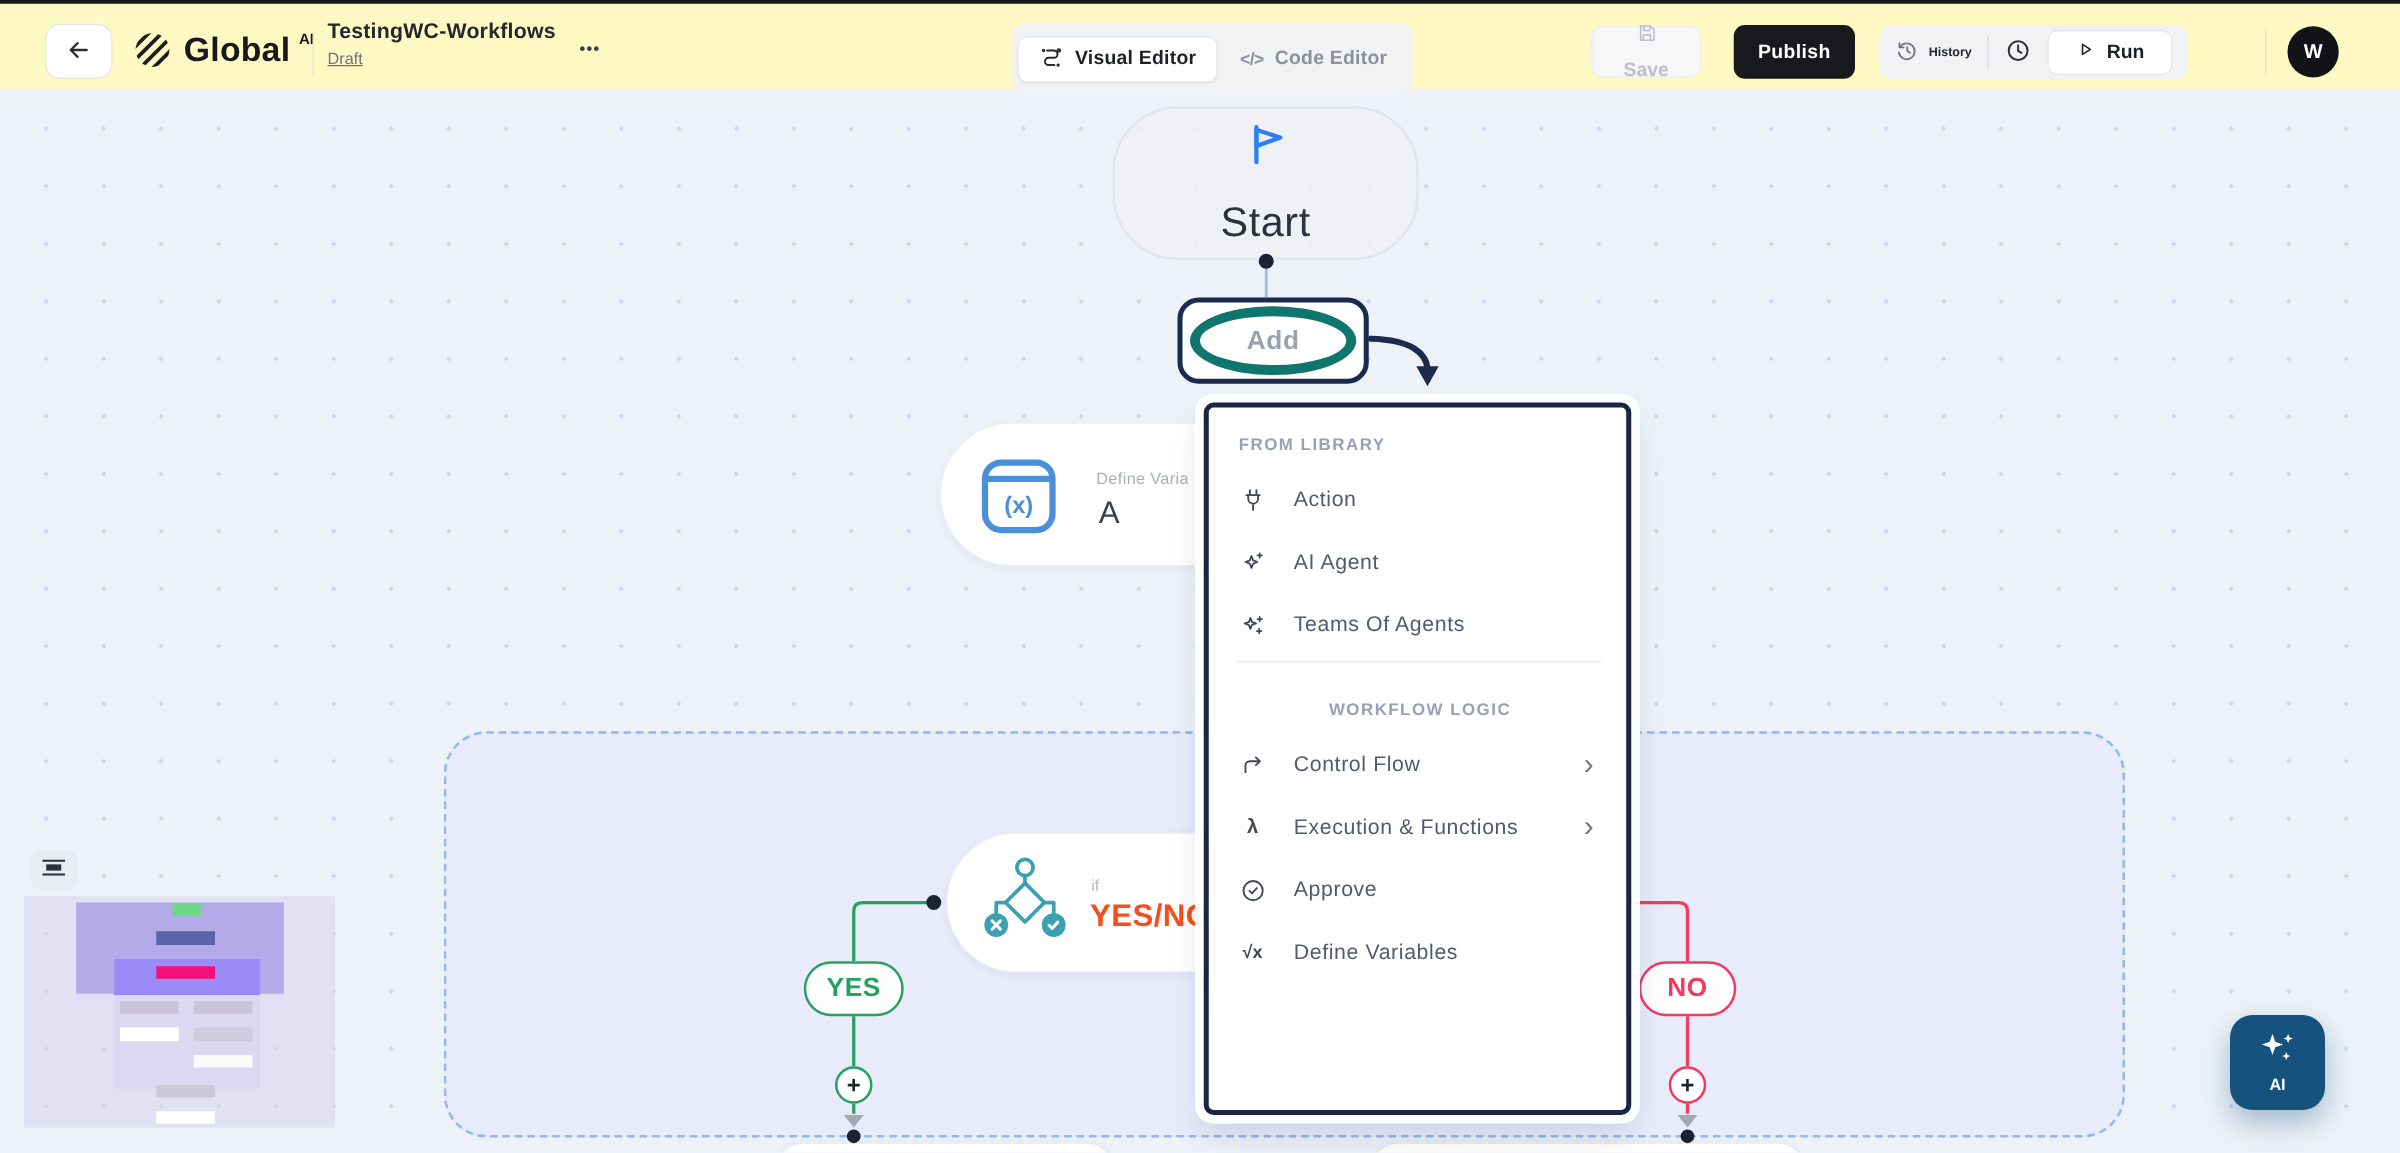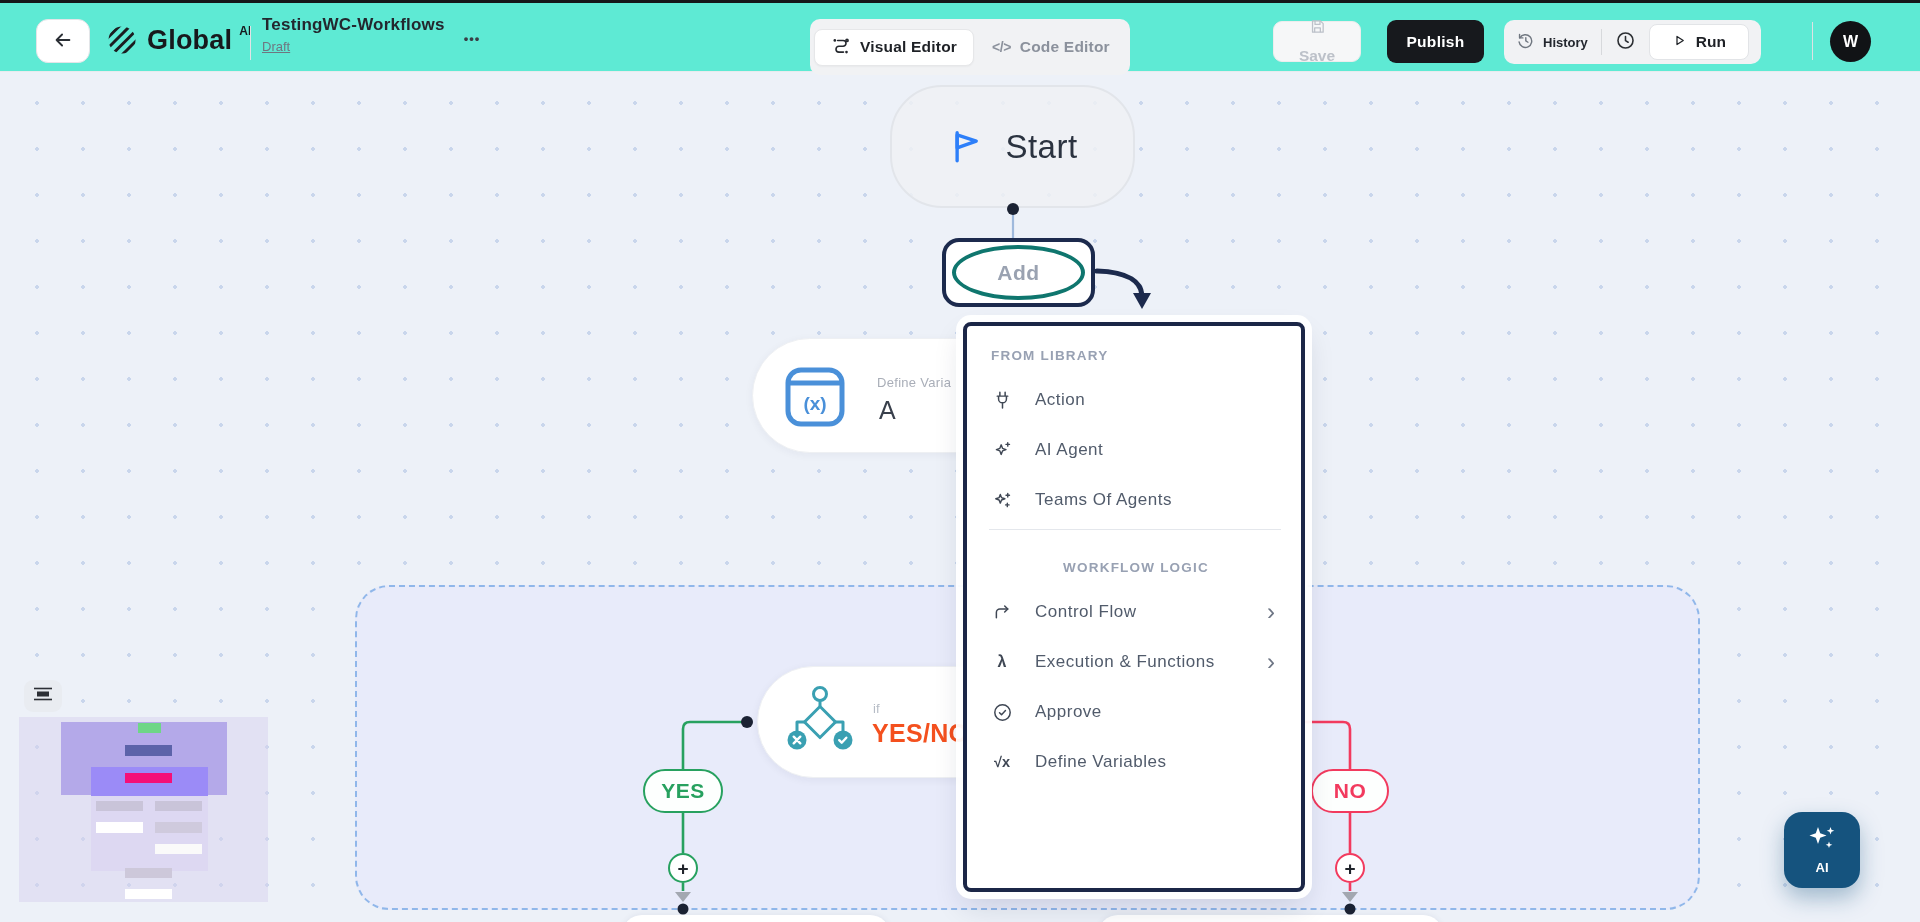--- a/index.html
+++ b/index.html
@@ -4,21 +4,21 @@
 <style>
   * { margin:0; padding:0; box-sizing:border-box; }
   html,body { width:1920px; height:922px; overflow:hidden;
     font-family:"Liberation Sans","DejaVu Sans",sans-serif; background:#edf1f8; }
   .abs { position:absolute; }
 
   
   #topline { position:absolute; left:0; top:0; width:1920px; height:3px; background:#15171a; z-index:60; }
 
   
-  #header { position:absolute; left:0; top:0; width:1920px; height:72px; background:#5eead4;
+  #header { position:absolute; left:0; top:0; width:1920px; height:72px; background:#fef9c3;
     border-bottom:1px solid #e9ebee; z-index:50; }
   .back-btn { left:36px; top:19px; width:54px; height:44px; border-radius:12px; background:#fff;
     border:1.5px solid #e3e5e8; display:flex; align-items:center; justify-content:center; cursor:pointer; }
   .logo { left:104px; top:22px; display:flex; align-items:flex-start; gap:7px; }
   .logo-text { font-size:27px; font-weight:700; color:#17191c; letter-spacing:.2px; line-height:36px; }
   .logo-sup { font-size:12px; font-weight:700; color:#17191c; margin-top:2px; }
   .vdiv { left:250px; top:26px; width:1px; height:34px; background:#e1e3e6; }
   .title-block { left:262px; top:15px; }
   .doc-title { font-size:17px; font-weight:700; color:#23272e; letter-spacing:.2px; }
   .doc-status { font-size:13px; color:#6f7680; margin-top:4px;text-decoration:underline; }
@@ -34,21 +34,21 @@
   .code-glyph { font-size:14px; font-weight:700; letter-spacing:-.5px; }
 
   .save-btn { left:1273px; top:21px; width:88px; height:41px; border-radius:9px; background:#f6f7f8;
     border:1px solid #ededed; color:#bcc1c9; font-size:15.5px; font-weight:600; display:flex;
     align-items:center; justify-content:center; gap:8px; font-family:inherit;flex-direction:column; }
   .publish-btn { left:1387px; top:20px; width:97px; height:43px; border-radius:9px; background:#17191d;
     border:none; color:#fff; font-size:15.5px; font-weight:600; cursor:pointer; font-family:inherit; letter-spacing:.3px; }
   .right-group { left:1504px; top:20px; height:44px; background:#f1f2f4; border-radius:10px;
     display:flex; align-items:center; padding:0 12px; gap:13px; }
   .history-btn { display:flex; align-items:center; gap:8px; background:transparent; border:none;
-    font-size:13px; font-weight:600; color:#23272e; cursor:pointer; font-family:inherit; }
+    font-size:10px; font-weight:600; color:#23272e; cursor:pointer; font-family:inherit; }
   .group-div { width:1px; height:26px; background:#d7d9dc; }
   .clock-btn { background:transparent; border:none; display:flex; cursor:pointer; }
   .run-btn { width:100px; height:36px; background:#fff; border:1px solid #e2e4e7; border-radius:8px;
     display:flex; align-items:center; justify-content:center; gap:9px; font-size:15.5px; font-weight:600;
     color:#1e2126; cursor:pointer; font-family:inherit; }
   .page-div { left:1812px; top:22px; width:1px; height:38px; background:#dfe1e4; }
   .avatar { left:1830px; top:21px; width:41px; height:41px; border-radius:50%; background:#111316;
     color:#fff; font-size:16px; font-weight:700; display:flex; align-items:center; justify-content:center; cursor:pointer; }
 
   
@@ -56,26 +56,26 @@
     background-image:radial-gradient(#c9d6ec 1.6px, transparent 1.6px);
     background-size:46px 46px; background-position:14px 8px; overflow:hidden; }
 
   .group-container { left:355px; top:513px; width:1345px; height:325px; background:#e8ebfa;
     border:2px dashed #90b7ea; border-radius:34px; }
 
   #wires { left:0; top:0; width:1920px; height:850px; z-index:6; pointer-events:none; }
 
   .start-node { left:890px; top:13px; width:245px; height:123px; border-radius:52px;
     background:rgba(238,241,245,.85); border:2px solid #e2e5ea; display:flex; align-items:center;
-    justify-content:center; gap:22px; z-index:5; cursor:pointer; }
+    justify-content:center; gap:22px; z-index:5; cursor:pointer;flex-direction:column; }
   .start-label { font-size:33px; font-weight:500; color:#2b3340; letter-spacing:.5px; }
 
   .add-node { left:942px; top:166px; width:153px; height:69px; border-radius:17px; background:#fff;
     border:4px solid #1c2a4d; display:flex; align-items:center; justify-content:center; z-index:7; cursor:pointer; }
-  .add-inner { width:133px; height:55px; border:4px solid #0f766e; border-radius:50%;
+  .add-inner { width:133px; height:55px; border:8px solid #0f766e; border-radius:50%;
     display:flex; align-items:center; justify-content:center; }
   .add-label { font-size:21px; font-weight:700; color:#9aa2b1; letter-spacing:.5px; }
 
   .define-node { left:752px; top:266px; width:300px; height:115px; border-radius:58px; background:#fff;
     border:1px solid #eef0f3; box-shadow:0 2px 8px rgba(30,40,70,.05); z-index:4; cursor:pointer; }
   .define-icon { left:30px; top:26px; }
   .define-title { left:124px; top:36px; font-size:13px; color:#a9aeb8; letter-spacing:.3px; }
   .define-value { left:126px; top:57px; font-size:25px; color:#39404c; }
 
   .if-node { left:757px; top:594px; width:300px; height:112px; border-radius:56px; background:#fff;

